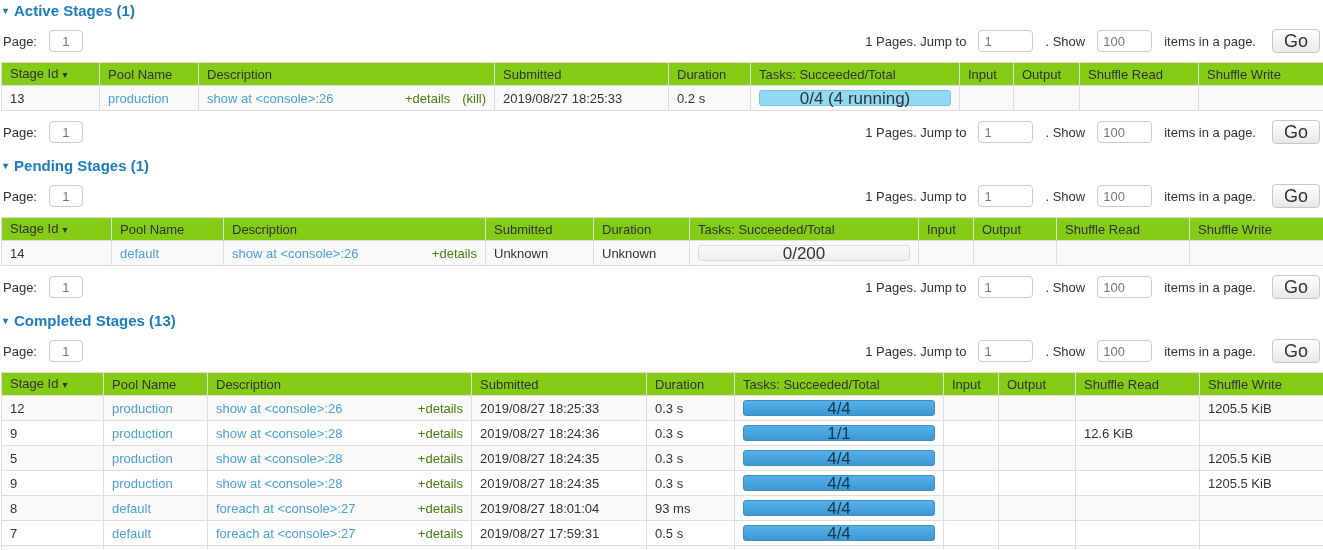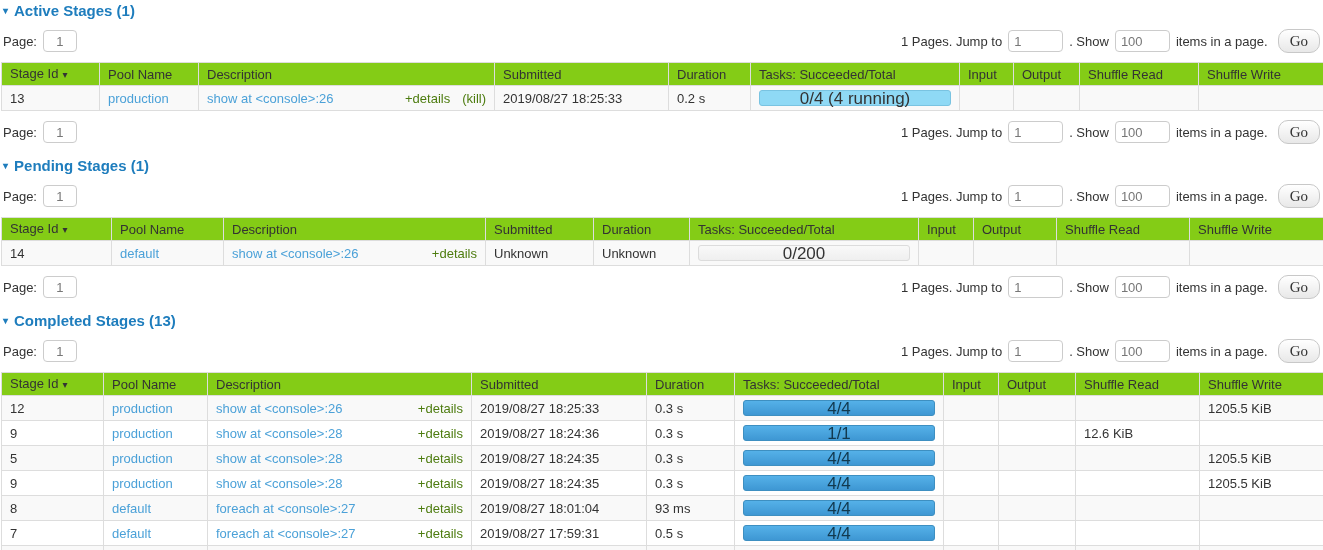--- a/index.html
+++ b/index.html
@@ -17,33 +17,33 @@
     margin:13px 0 10px 2px; cursor:pointer;
   }
   .section:first-child .section-title { margin-top:2px; }
   .section-title .arrow { font-size:10px; line-height:1; }
 
   
   .pag {
     display:flex; justify-content:space-between; align-items:center;
     margin:9px 0; padding:0 2px;
   }
-  .pag-left, .pag-right { display:flex; align-items:center; gap:6px; }
+  .pag-left, .pag-right { display:flex; align-items:center; gap:12px; }
   .pag input {
     height:22px; border:1px solid #ccc; border-radius:4px;
     font-family:"Liberation Sans", sans-serif; font-size:13px; color:#777;
     outline:none;
   }
   .page-input { width:34px; text-align:center; }
   .jump-input, .show-input { width:55px; padding:0 5px; color:#555; }
   .go-btn {
     height:24px; padding:0 11px; margin-left:4px;
-    border:1px solid #c8c8c8; border-radius:10px;
+    border:1px solid #c8c8c8; border-radius:4px;
     background:linear-gradient(#ffffff,#e8e8e8);
-    font-family:Liberation Serif, serif; font-size:15px; color:#333;
+    font-family:Liberation Sans, sans-serif; font-size:18px; color:#333;
     cursor:pointer;
   }
 
   
   table { border-collapse:collapse; table-layout:fixed; width:100%; margin:2px 0; }
   th, td {
     border:1px solid #ddd; padding:3px 8px;
     font-size:13px; text-align:left; line-height:15px;
     white-space:nowrap; overflow:hidden;
   }

